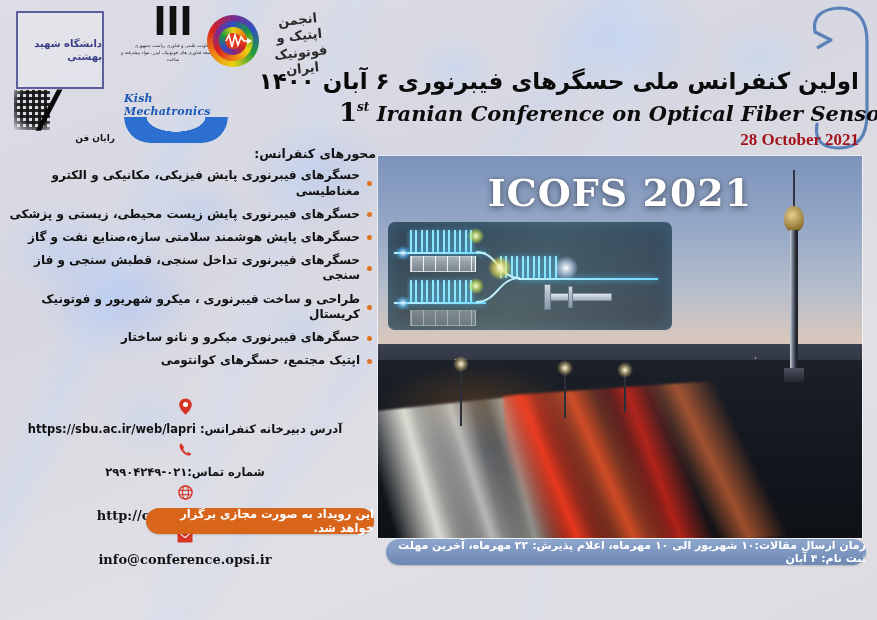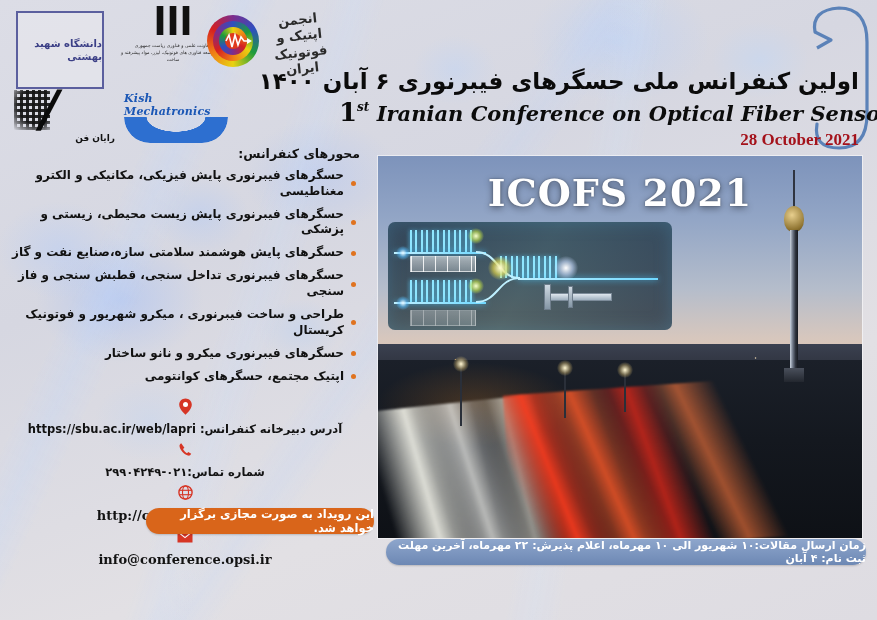--- a/index.html
+++ b/index.html
@@ -136,21 +136,21 @@
     direction:ltr; text-align:right; margin-top:3px;
     font-family:Liberation Serif, serif;
     font-weight:bold; font-size:17px; color:#a4121b;
   }
 
   .bracket{ position:absolute; right:2px; top:2px; width:70px; height:150px; }
 
   
   .topics{
     position:absolute; left:0; top:146px; width:376px;
-    direction:rtl; text-align:right; padding-right:16px;
+    direction:rtl; text-align:right; padding-right:0;
   }
   .topics-head{
     font-size:12.5px; font-weight:bold; color:#111;
     padding-left:0; padding-right:0; margin-bottom:7px;
     padding-inline-end:12px;
   }
   .topic-row{
     display:flex; align-items:center; justify-content:flex-start;
     gap:7px; margin-bottom:7.5px; padding-inline-start:4px;
   }

